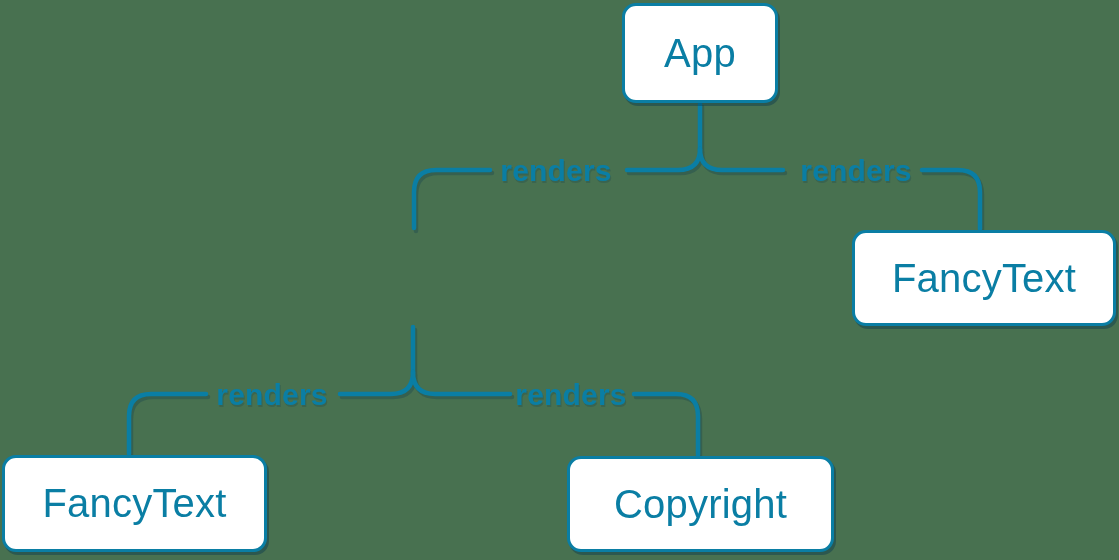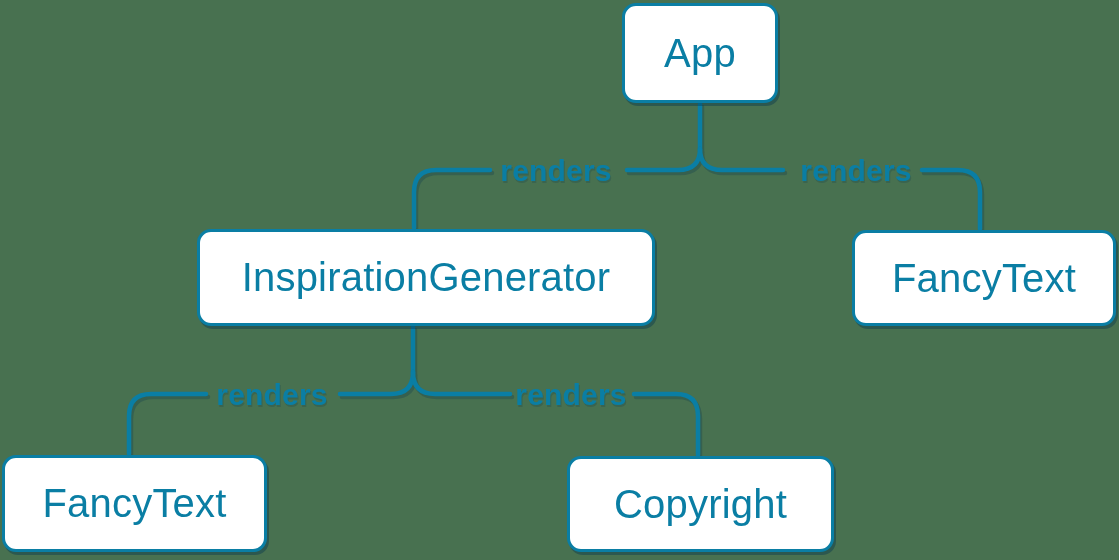--- a/index.html
+++ b/index.html
@@ -100,23 +100,20 @@
         <path d="M 413 372 Q 413 394 435 394 L 510 394"></path>
         <path d="M 634 394 L 676 394 Q 698 394 698 416 L 698 455"></path>
       </g>
     </g>
   </svg>
 
   <div class="node node-app">
     <span>App</span>
   </div>
 
-  <div class="node node-ig">
-    <span>InspirationGenerator</span>
-  </div>
 
   <div class="node node-fancy-r">
     <span>FancyText</span>
   </div>
 
   <div class="node node-fancy-bl">
     <span>FancyText</span>
   </div>
 
   <div class="node node-copyright">

